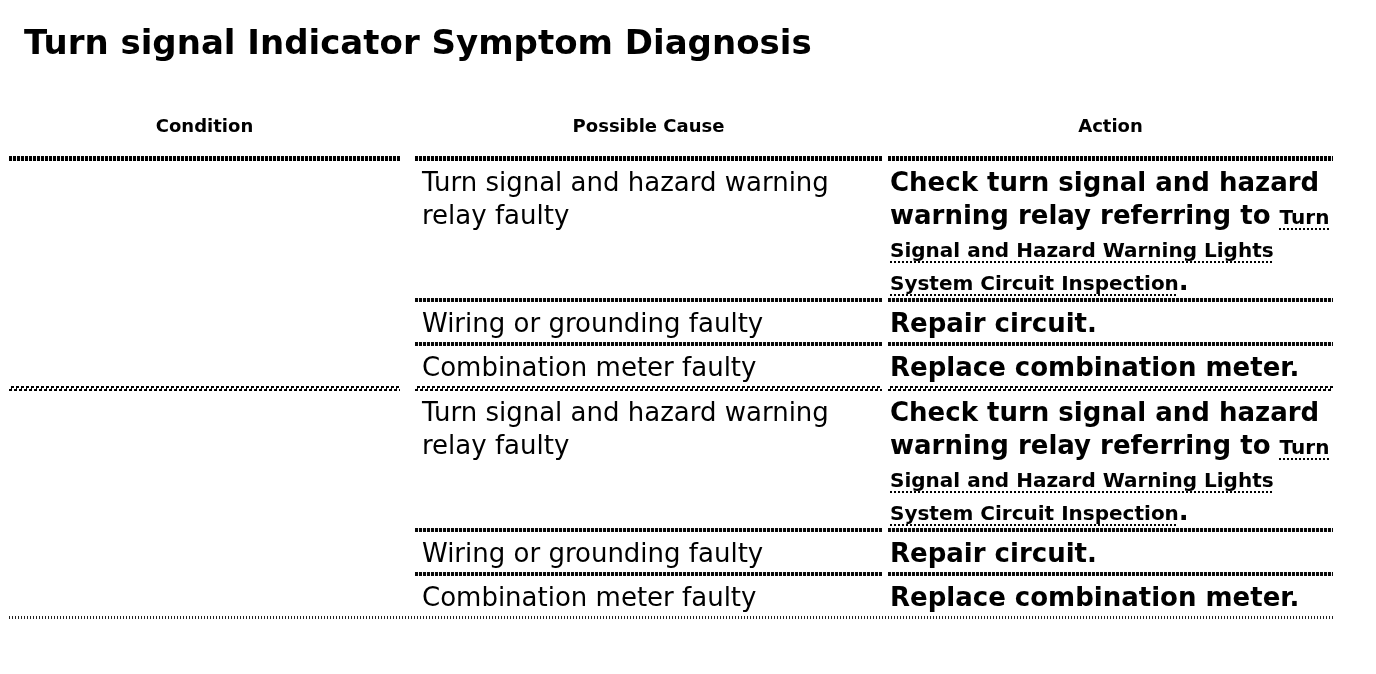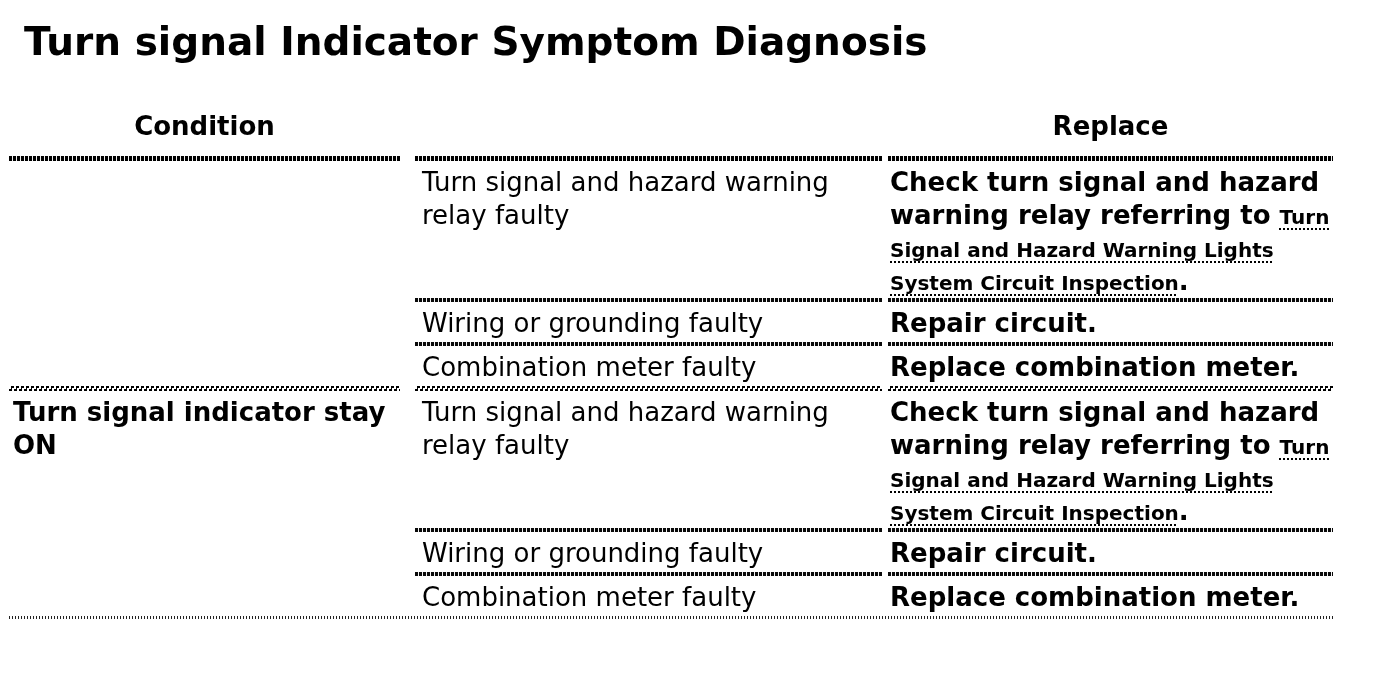--- a/index.html
+++ b/index.html
@@ -11,21 +11,21 @@
     width: 1376px;
     height: 674px;
     overflow: hidden;
     font-family: "DejaVu Sans", "Liberation Sans", sans-serif;
     color: #000;
   }
 
   
   .title {
     margin: 20px 0 0 24px;
-    font-size: 39px;
+    font-size: 34px;
     line-height: 44px;
     font-weight: bold;
   }
 
   
   .tbl {
     display: grid;
     grid-template-columns: 391px 15px 467px 6px 445px;
     grid-template-rows: 56px 5px auto 4px 40px 4px 40px 5px auto 4px 40px 4px 40px 3px;
     width: 1324px;
@@ -37,21 +37,21 @@
   .gc3 { grid-column: 5; font-weight: bold; }
   .gfull { grid-column: 1 / 6; }
 
   
   .hcell {
     display: flex;
     align-items: flex-end;
     justify-content: center;
     padding-bottom: 15px;
     font-weight: bold;
-    font-size: 26px;
+    font-size: 18px;
     line-height: 30px;
   }
 
   
   .body-cell {
     padding: 5px 6px 0 7px;
     font-size: 26px;
     line-height: 33px;
   }
   .cond-cell {
@@ -99,21 +99,22 @@
   }
 </style>
 </head>
 <body>
 
 <h1 class="title">Turn signal Indicator Symptom Diagnosis</h1>
 
 <div class="tbl">
 
   <div class="hcell gc1" style="grid-row:1">Condition</div>
-  <div class="hcell gc3" style="grid-row:1">Replace</div>
+  <div class="hcell gc2" style="grid-row:1">Possible Cause</div>
+  <div class="hcell gc3" style="grid-row:1">Action</div>
 
   <div class="rule-heavy gc1" style="grid-row:2"></div>
   <div class="rule-heavy gc2" style="grid-row:2"></div>
   <div class="rule-heavy gc3" style="grid-row:2"></div>
 
 
   <div class="body-cell gc2" style="grid-row:3">Turn signal and hazard warning relay faulty</div>
   <div class="body-cell action-cell gc3" style="grid-row:3"><span>Check turn signal and hazard warning relay referring to </span><a class="ref-link">Turn Signal and Hazard Warning Lights System Circuit Inspection</a><span>.</span></div>
 
   <div class="rule-mid gc2" style="grid-row:4"></div>
@@ -125,21 +126,20 @@
   <div class="rule-mid gc2" style="grid-row:6"></div>
   <div class="rule-mid gc3" style="grid-row:6"></div>
 
   <div class="body-cell gc2" style="grid-row:7">Combination meter faulty</div>
   <div class="body-cell action-cell gc3" style="grid-row:7">Replace combination meter.</div>
 
   <div class="rule-sep gc1" style="grid-row:8"></div>
   <div class="rule-sep gc2" style="grid-row:8"></div>
   <div class="rule-sep gc3" style="grid-row:8"></div>
 
-  <div class="body-cell cond-cell gc1" style="grid-row:9/14">Turn signal indicator stay ON</div>
 
   <div class="body-cell gc2" style="grid-row:9">Turn signal and hazard warning relay faulty</div>
   <div class="body-cell action-cell gc3" style="grid-row:9"><span>Check turn signal and hazard warning relay referring to </span><a class="ref-link">Turn Signal and Hazard Warning Lights System Circuit Inspection</a><span>.</span></div>
 
   <div class="rule-mid gc2" style="grid-row:10"></div>
   <div class="rule-mid gc3" style="grid-row:10"></div>
 
   <div class="body-cell gc2" style="grid-row:11">Wiring or grounding faulty</div>
   <div class="body-cell action-cell gc3" style="grid-row:11">Repair circuit.</div>
 

